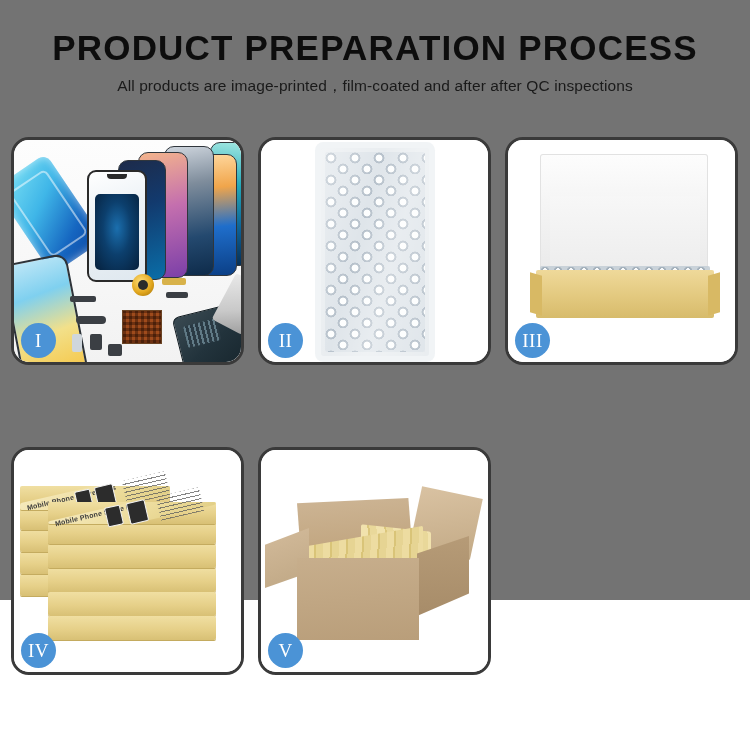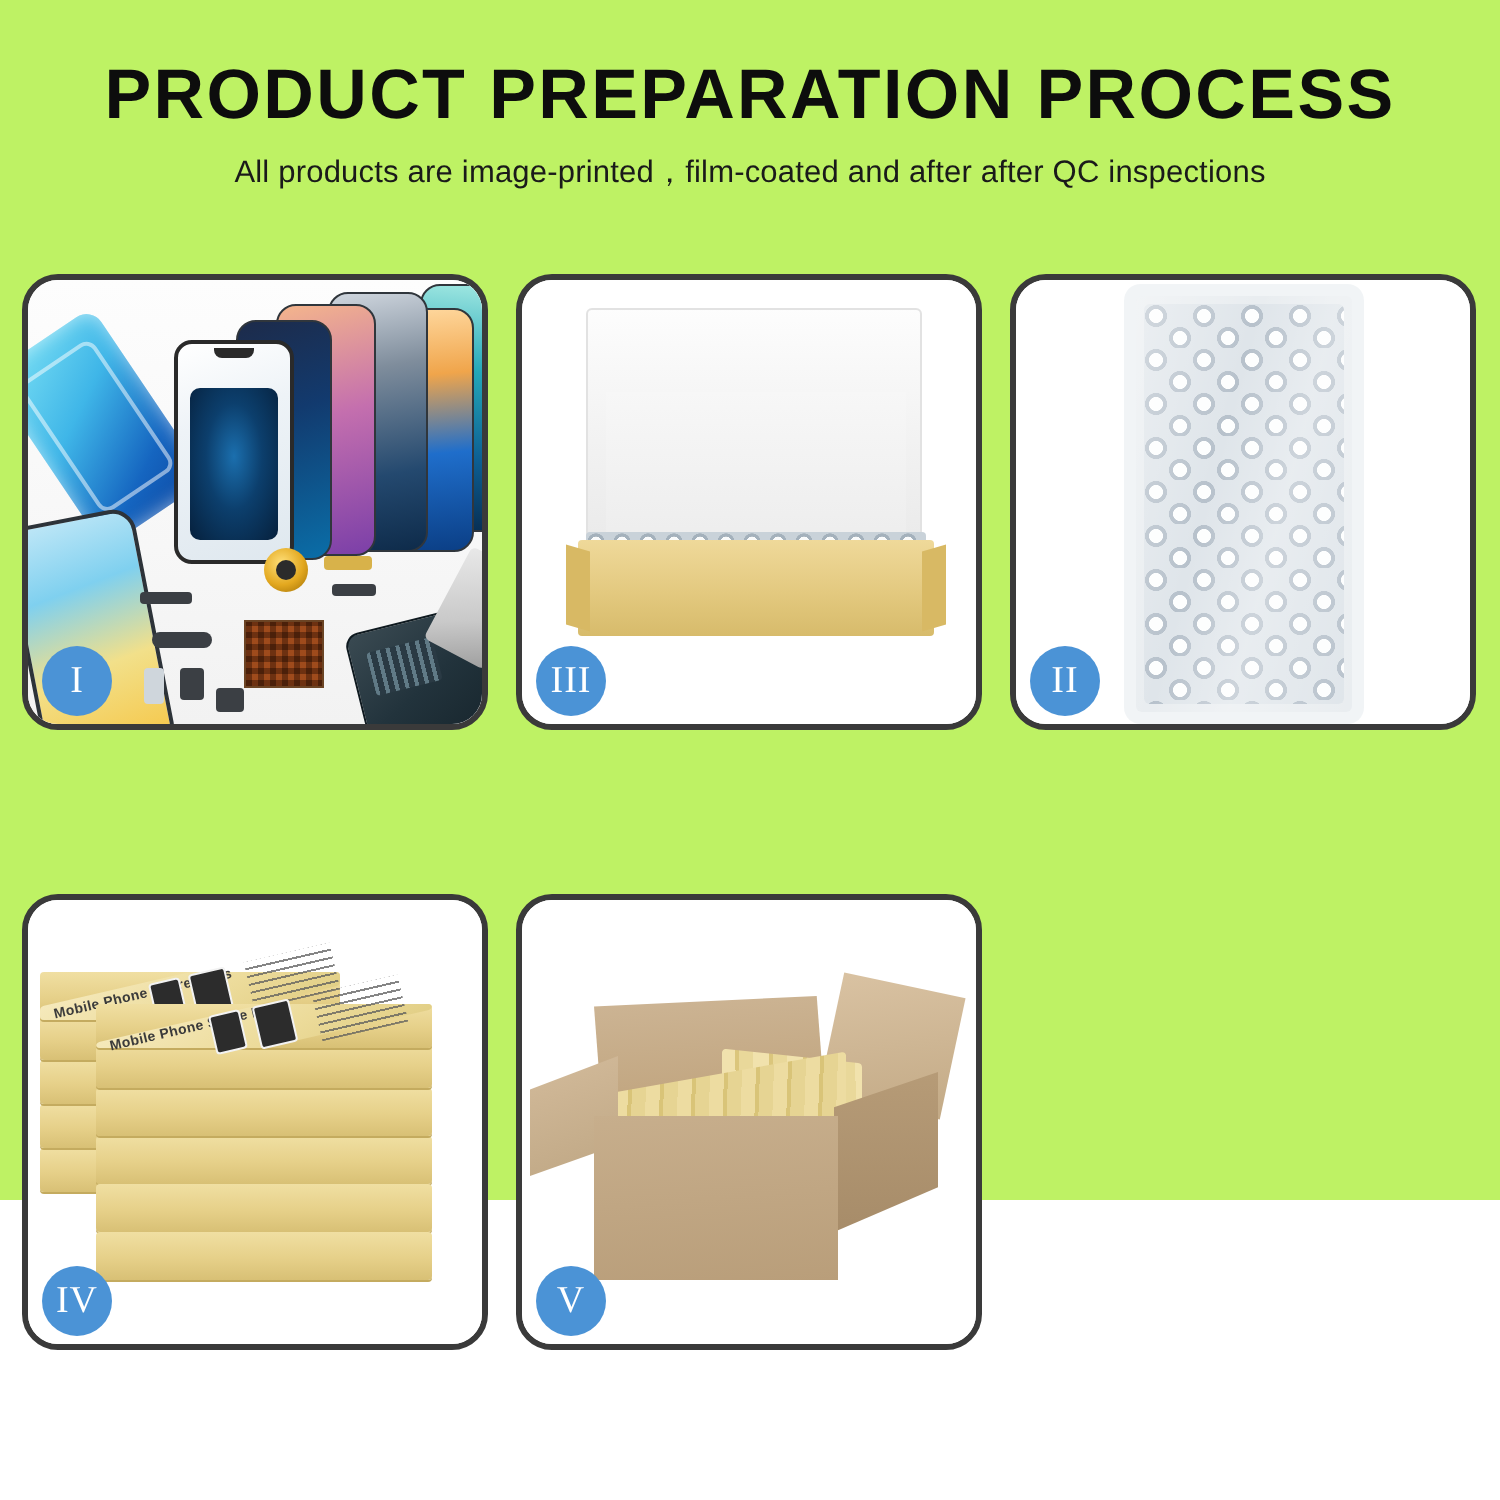--- a/index.html
+++ b/index.html
@@ -5,21 +5,21 @@
   html, body {
     margin: 0; padding: 0;
     background: #ffffff;
   }
   body {
     width: 750px; height: 750px;
     font-family: "Liberation Sans", sans-serif;
     overflow: hidden;
     position: relative;
   }
-  .page { position: relative; width: 750px; height: 600px; background: #bef264; }
+  .page { position: relative; width: 750px; height: 600px; background: #737373; }
 
   
   .header { text-align: center; padding-top: 30px; }
   .title {
     font-size: 35px;
     font-weight: 700;
     letter-spacing: 1.2px;
     color: #0d0d0d;
     line-height: 1.05;
     white-space: nowrap;
@@ -349,37 +349,37 @@
           <div class="coil"></div>
           <div class="grid-chip"></div>
           <div class="logicboard"></div>
           <div class="tool"></div>
         </div>
       </div>
       <div class="badge">I</div>
     </div>
 
     <div class="panel">
+      <div class="photo p2">
+        <div class="bwrap">
+          <div class="bubbles"></div>
+          <div class="bsheen"></div>
+        </div>
+      </div>
+      <div class="badge">II</div>
+    </div>
+
+    <div class="panel">
       <div class="photo p3">
         <div class="lid3"></div>
         <div class="lid3b"></div>
         <div class="fill3"></div>
         <div class="tray3"></div>
       </div>
       <div class="badge">III</div>
-    </div>
-
-    <div class="panel">
-      <div class="photo p2">
-        <div class="bwrap">
-          <div class="bubbles"></div>
-          <div class="bsheen"></div>
-        </div>
-      </div>
-      <div class="badge">II</div>
     </div>
 
     <div class="panel">
       <div class="photo p4">
         <div class="stack">
           <div class="sbox" style="left:0px;top:104px;width:150px;height:22px;"></div>
           <div class="sbox" style="left:0px;top:82px;width:150px;height:22px;"></div>
           <div class="sbox" style="left:0px;top:60px;width:150px;height:22px;"></div>
           <div class="sbox" style="left:0px;top:38px;width:150px;height:22px;"></div>
           <div class="sbox" style="left:0px;top:16px;width:150px;height:24px;overflow:hidden;">

